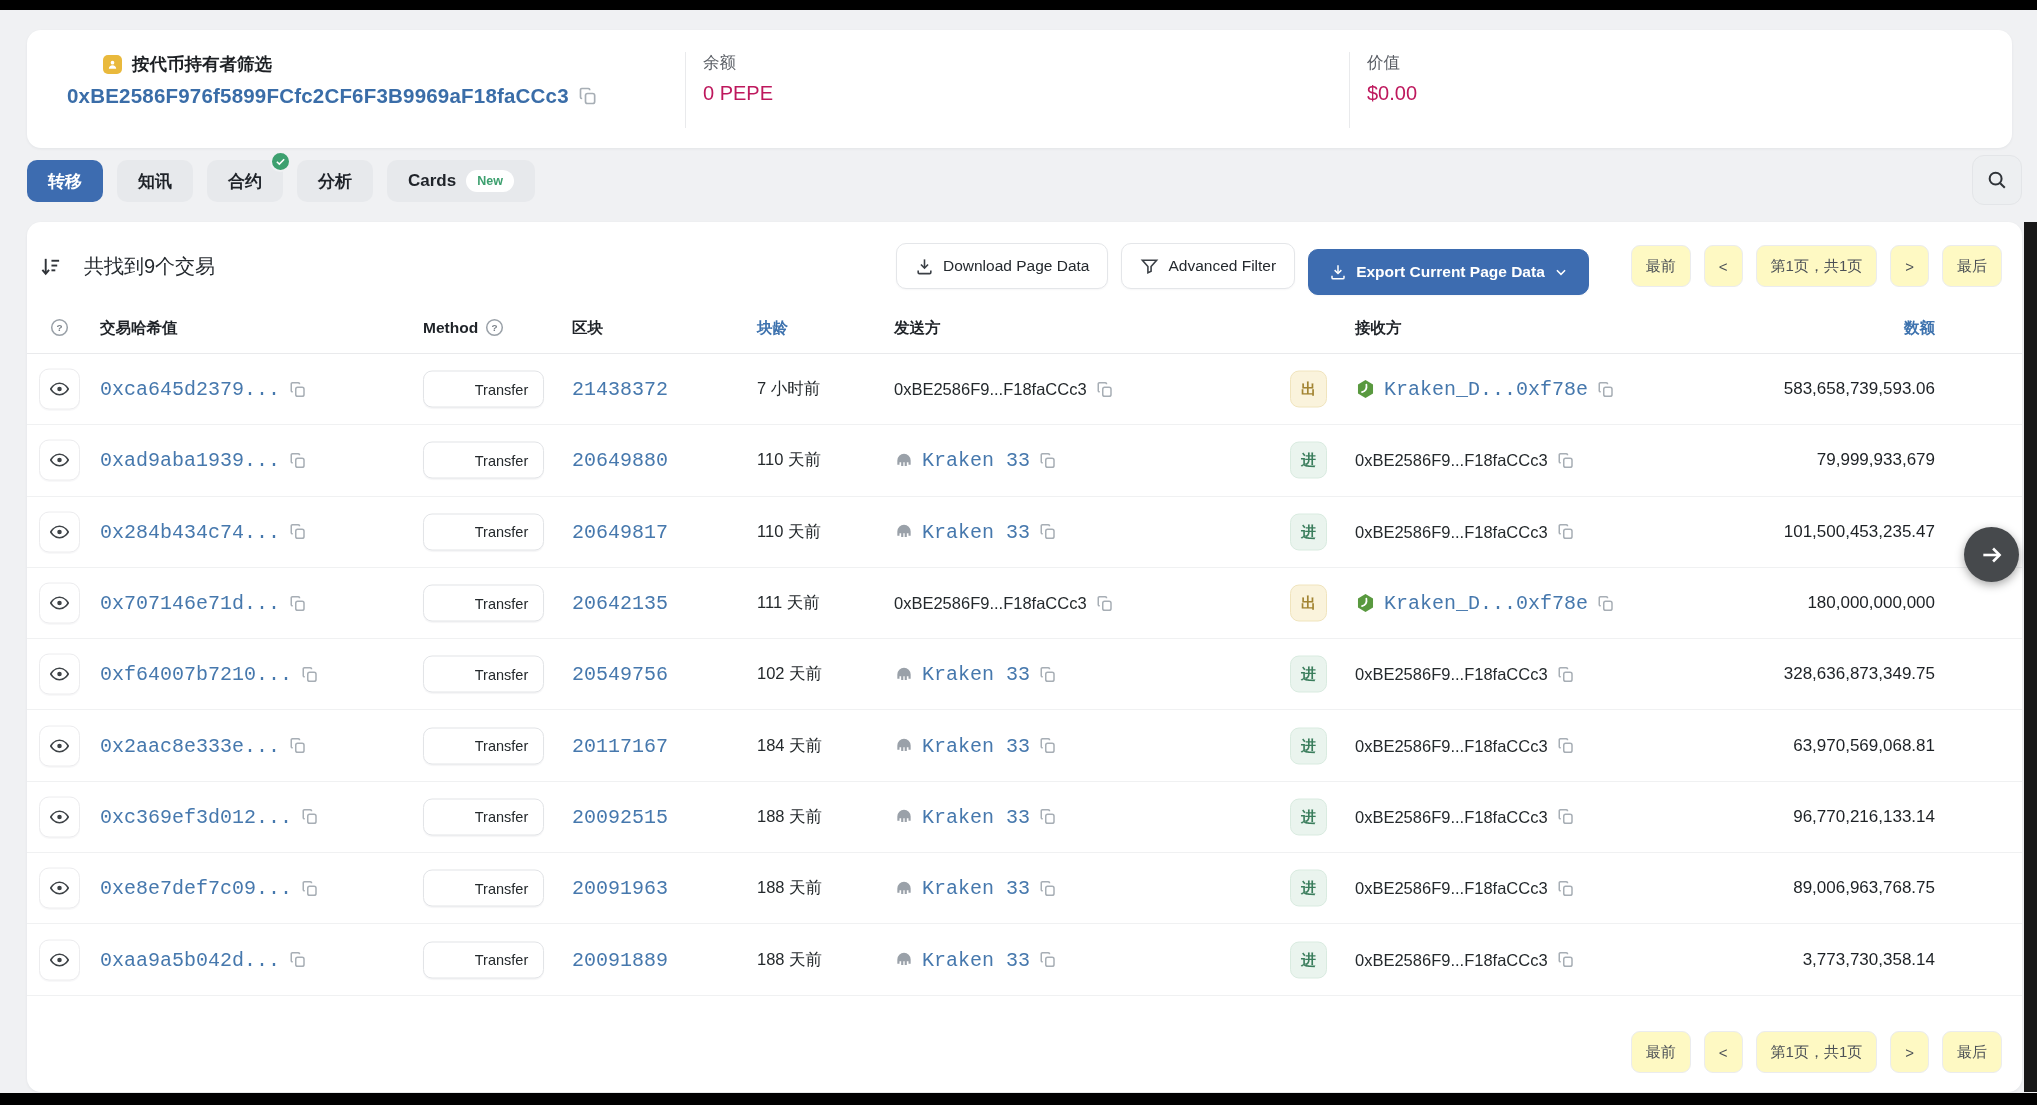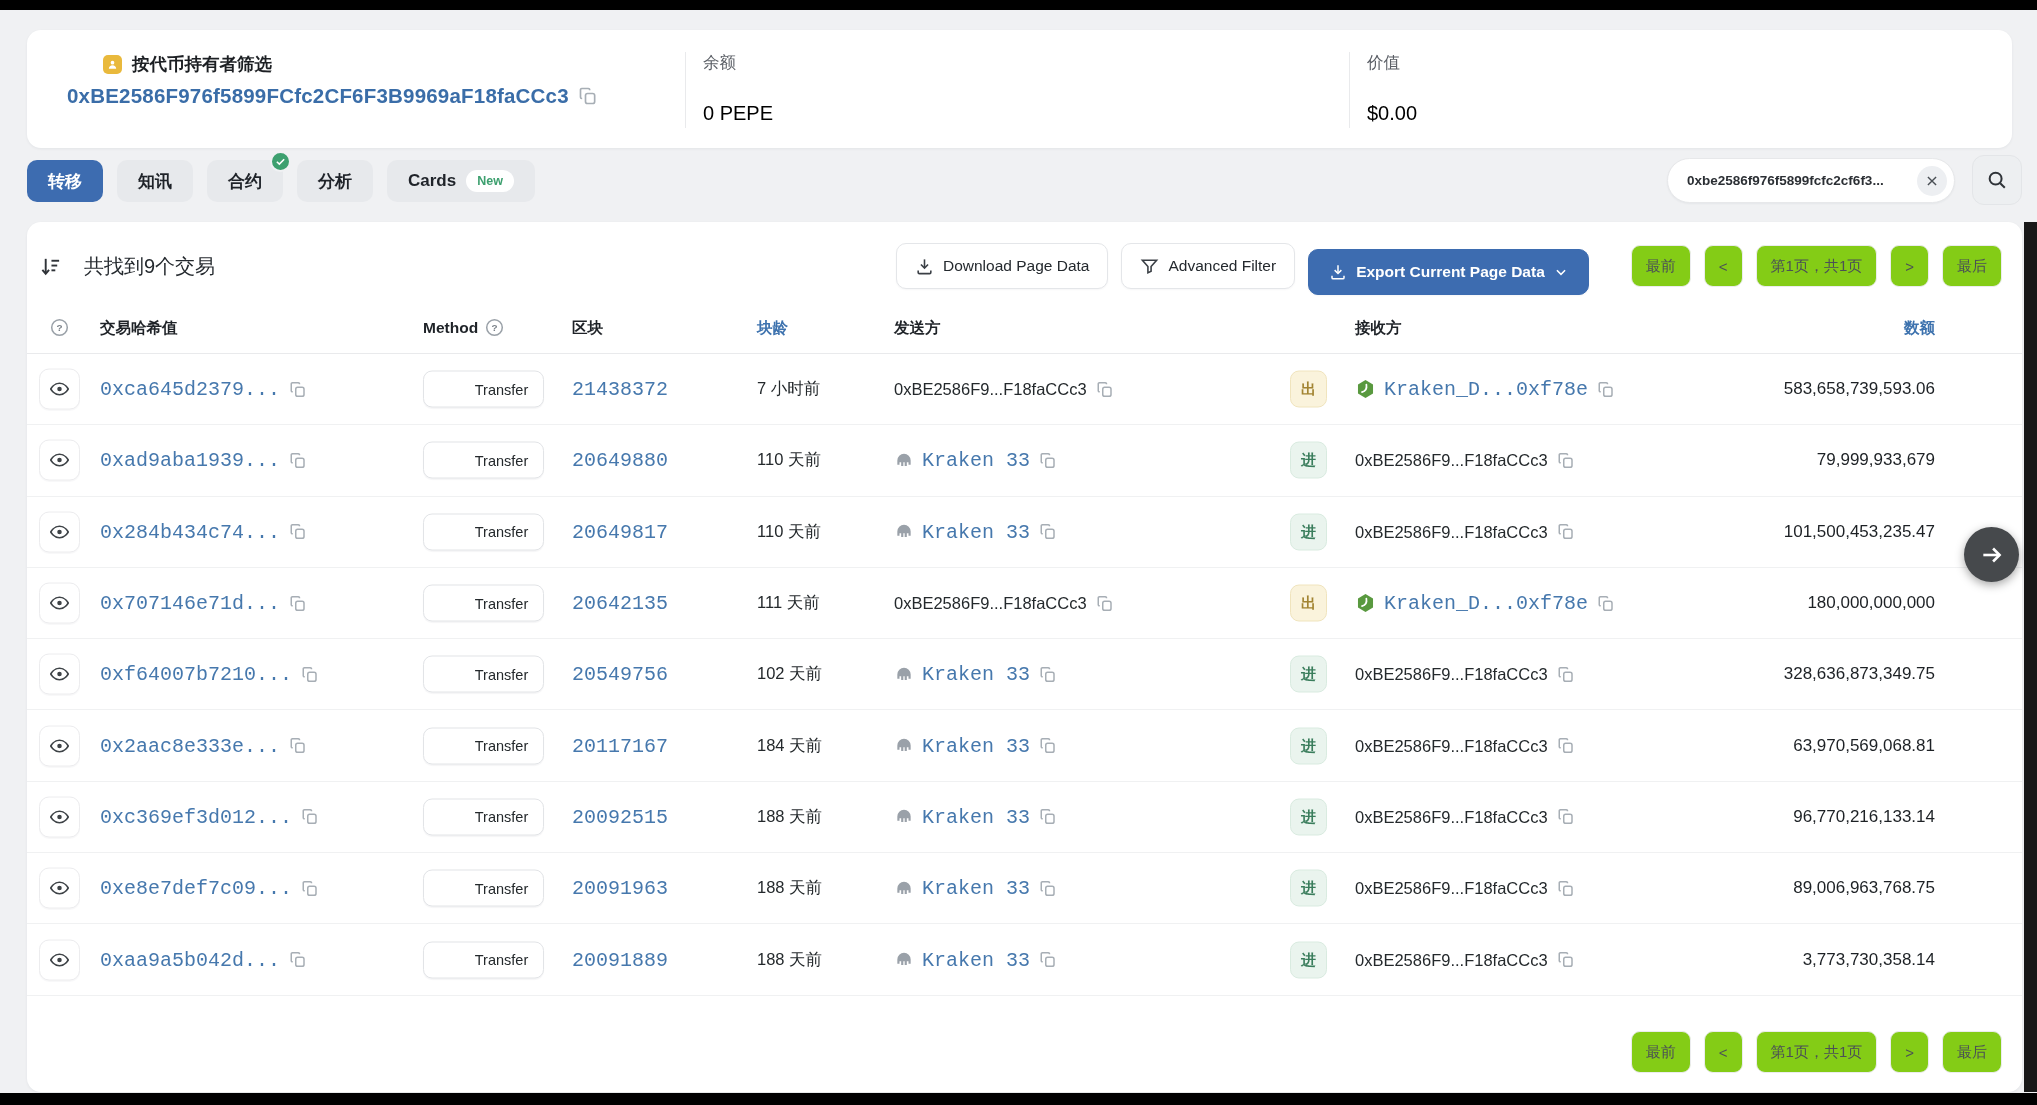--- a/index.html
+++ b/index.html
@@ -17,21 +17,21 @@
   
   .header-card { left:27px; top:30px; width:1985px; height:118px; }
   .filter-row { position:absolute; left:40px; top:22px; display:flex; align-items:center; gap:10px;padding-left:36px; }
   .holder-ic { width:19px; height:19px; border-radius:5px; background:#e9b93c; display:flex; align-items:center; justify-content:center; }
   .filter-label { font-size:17.5px; font-weight:bold; color:#1c1f23; }
   .address-row { position:absolute; left:40px; top:54px; display:flex; align-items:center; }
   .header-address { font-size:20.5px; font-weight:bold; color:#3a6da8; letter-spacing:.2px; text-decoration:none; }
   .vdiv { position:absolute; top:22px; width:1px; height:76px; background:#e9eaec; }
   .stat { position:absolute; top:22px; }
   .stat .lbl { font-size:16.5px; color:#5b5f66; }
-  .stat .val { font-size:20px; color:#000000; margin-top:28px; }
+  .stat .val { font-size:20px; color:#be185d; margin-top:8px; }
 
   
   .tabs { position:absolute; left:27px; top:160px; display:flex; gap:14px; align-items:center; }
   .tab { position:relative; height:42px; border-radius:10px; background:#e7e9ec; color:#1f2329;
          font-size:17px; font-weight:bold; display:flex; align-items:center; padding:0 21px; cursor:pointer; gap:10px; }
   .tab.active { background:#3d6cb0; color:#fff; }
   .tab .check-badge { position:absolute; top:-9px; right:-8px; width:21px; height:21px; border-radius:50%;
          background:#3da06f; border:2.5px solid #f0f1f3; display:flex; align-items:center; justify-content:center; }
   .new-pill { background:#fff; color:#3da06f; font-size:12.5px; font-weight:bold; padding:4px 11px; border-radius:999px; }
 
@@ -49,21 +49,21 @@
   .main-card { left:27px; top:222px; width:1995px; height:870px; }
 
   .toolbar { position:absolute; left:12px; right:20px; top:20px; height:48px; display:flex; align-items:center; }
   .result-count { display:flex; align-items:center; gap:22px; font-size:20px; color:#24292e; }
   .btn { display:flex; align-items:center; gap:9px; height:46px; border-radius:10px; font-size:15.5px;
          cursor:pointer; border:1px solid #e4e6e9; background:#fff; color:#24292e; padding:0 18px;
          box-shadow:0 1px 2px rgba(25,35,55,.04); font-family:inherit; }
   .btn-download { margin-left:auto; }
   .btn-filter { margin-left:13px; }
   .btn-export { margin-left:13px; background:#3d6cb0; border-color:#3d6cb0; color:#fff; padding:16px 20px; font-weight:bold;margin-top:12px; }
-  .pg-btn { height:42px; border-radius:9px; background:#84cc16; border:1px solid #ebecee; color:#4b5056;
+  .pg-btn { height:42px; border-radius:9px; background:#fef9c3; border:1px solid #ebecee; color:#4b5056;
          font-size:15px; display:flex; align-items:center; justify-content:center; padding:4px 14px; cursor:pointer; font-family:inherit; }
   .toolbar .pg-btn.first { margin-left:42px; }
   .toolbar .pg-btn + .pg-btn { margin-left:13px; }
 
   
   .thead { position:absolute; left:0; right:0; top:96px; height:36px; border-bottom:1px solid #e9eaec; }
   .th { position:absolute; top:0; font-size:15.5px; font-weight:bold; color:#1f2328; display:flex; align-items:center; gap:7px; }
   .th.sortable { color:#3d72ae; cursor:pointer; }
   .rows { position:absolute; left:0; right:0; top:132px; }
   .trow { position:relative; height:71.3px; border-bottom:1px solid #f0f1f2; }
@@ -156,30 +156,20 @@
     </div>
     <div class="tab">
         <span>分析</span>
       </div>
     <div class="tab">
       <span>Cards</span>
       <span class="new-pill">New</span>
     </div>
   </div>
 
-  <div class="search-pill">
-    <span class="search-text">0xbe2586f976f5899fcfc2cf6f3...</span>
-    <button class="search-clear">
-      <span style="display:flex">
-        <svg width="14" height="14" viewBox="0 0 24 24" fill="none" stroke="#4a4f55" stroke-width="2.4">
-            <path d="M5 5l14 14M19 5 5 19"></path>
-          </svg>
-      </span>
-    </button>
-  </div>
   <button class="search-btn">
     <span style="display:flex">
       <svg width="22" height="22" viewBox="0 0 24 24" fill="none" stroke="#2f3338" stroke-width="2.2">
           <circle cx="10.5" cy="10.5" r="6.5"></circle>
           <path d="m15.5 15.5 5 5"></path>
         </svg>
     </span>
   </button>
 
   <div class="card main-card">

